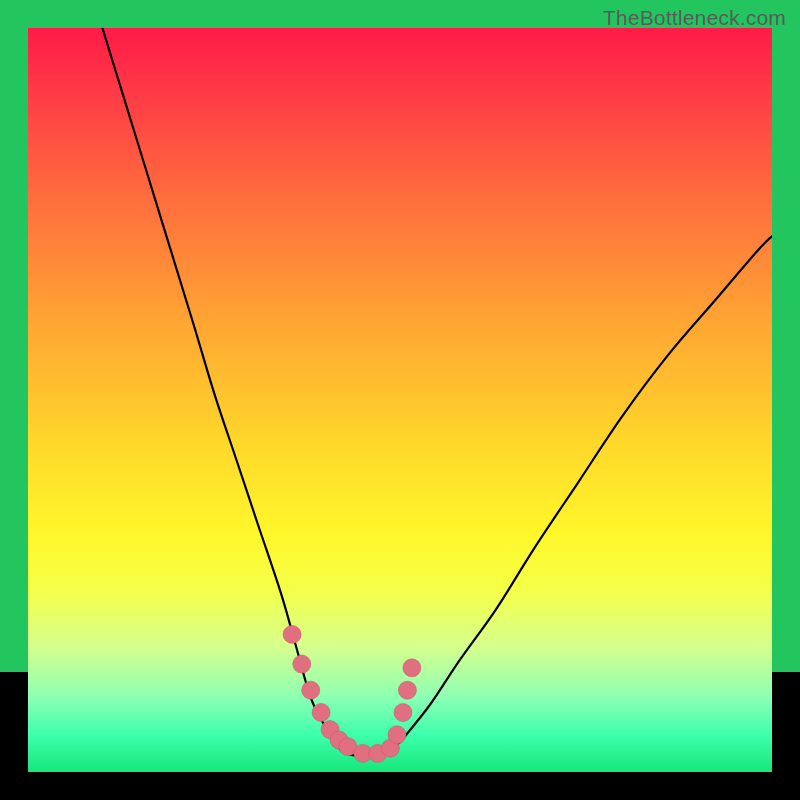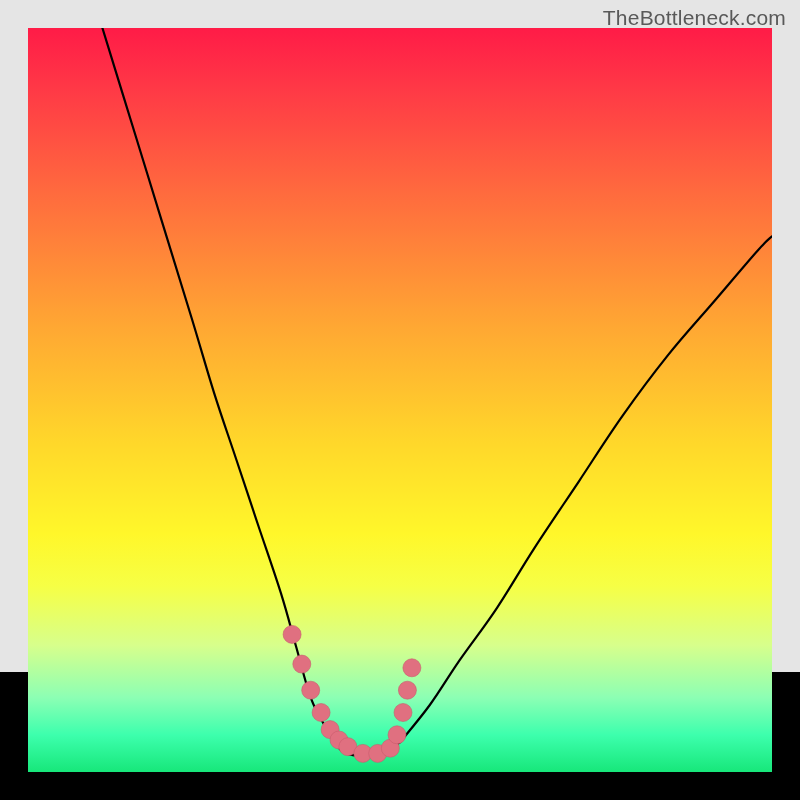--- a/index.html
+++ b/index.html
@@ -10,21 +10,21 @@
     overflow: hidden;
     background: #000;
     font-family: Arial, Helvetica, sans-serif;
   }
   .frame {
     position: absolute;
     left: 0;
     top: 0;
     width: 800px;
     height: 672px;
-    background: #e5e5e5;
+    background: #22c55e;
   }
   .plot-area {
     position: absolute;
     left: 28px;
     top: 28px;
     width: 744px;
     height: 744px;
     overflow: hidden;
   }
   .gradient {

